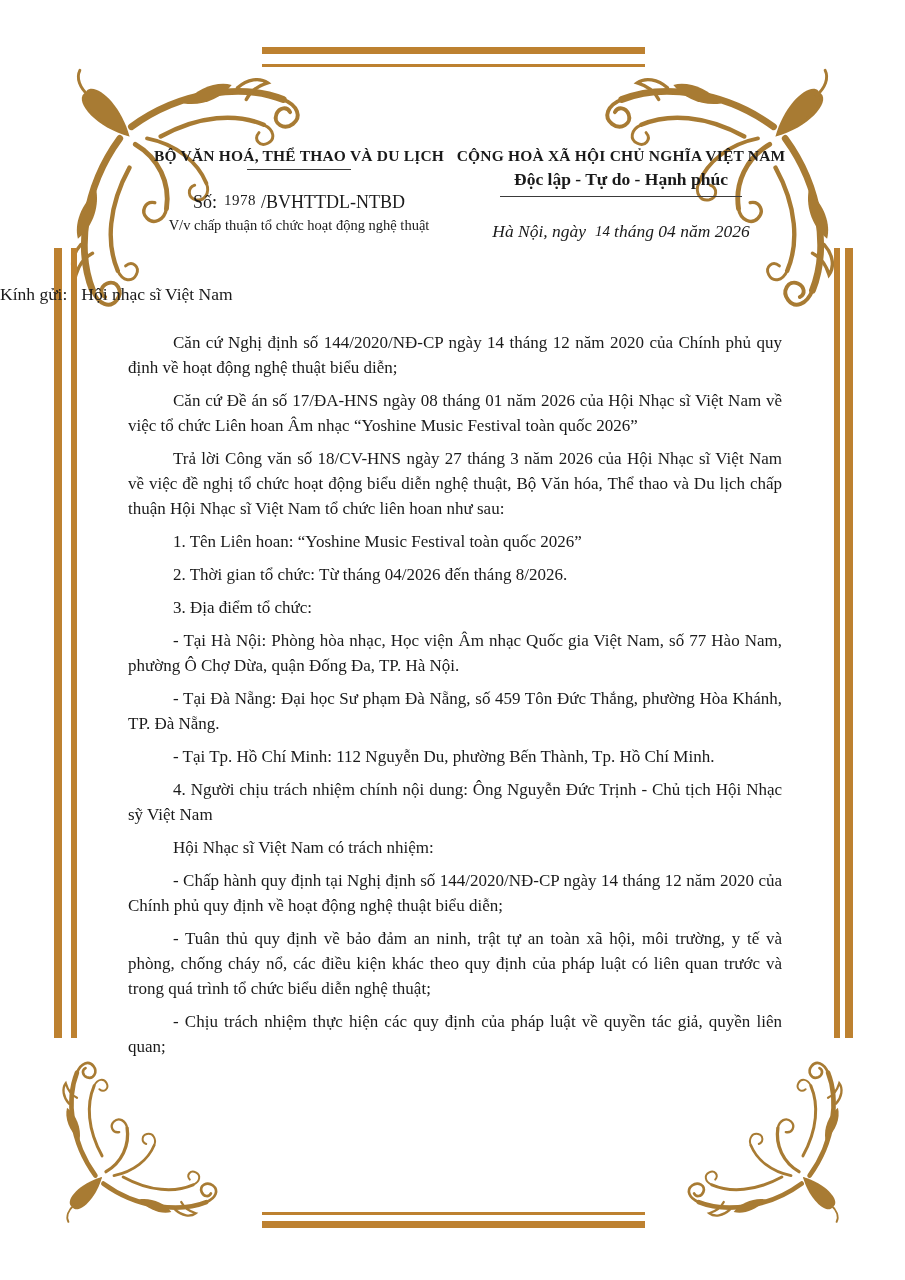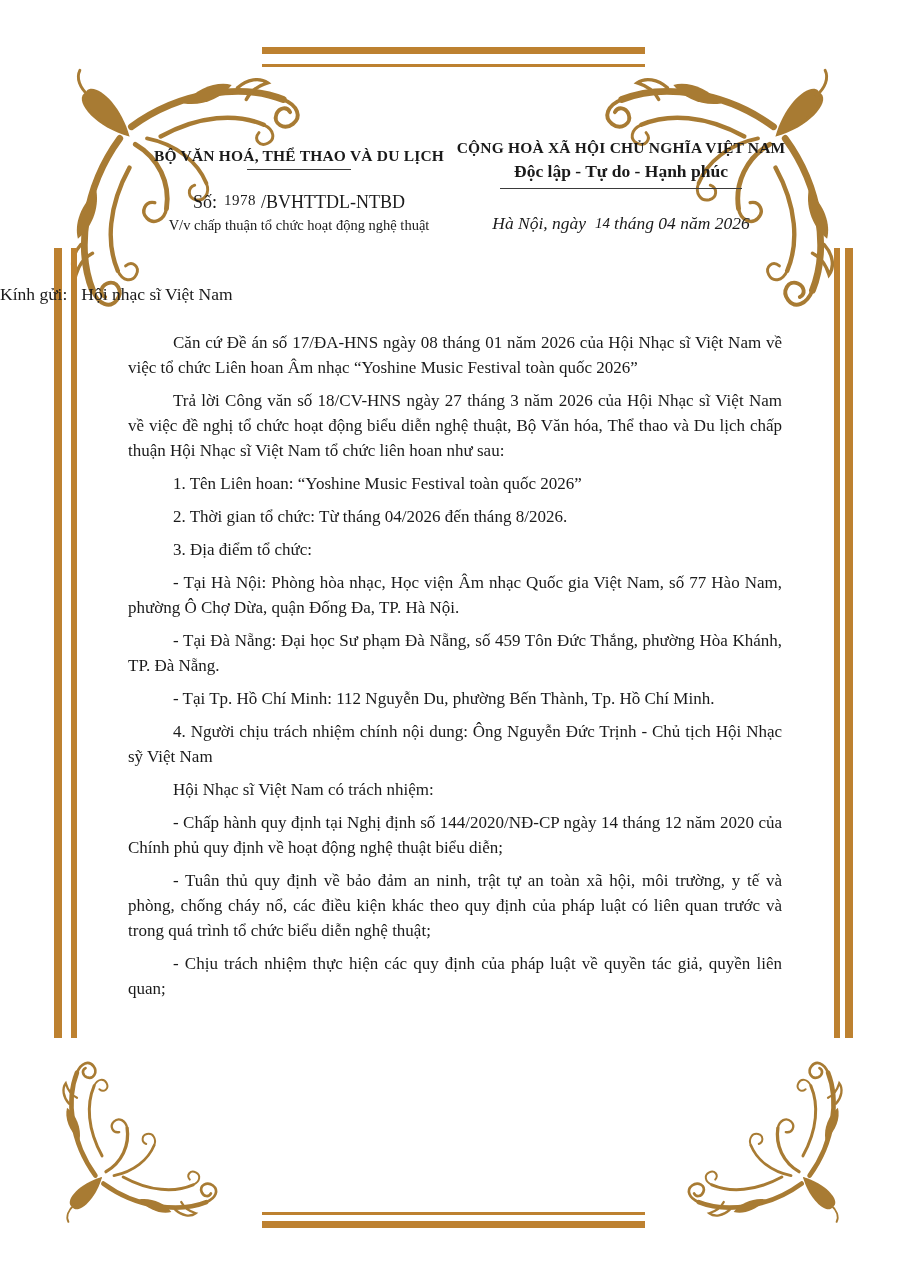--- a/index.html
+++ b/index.html
@@ -29,21 +29,21 @@
   .top-thin{top:64px;height:3px;}
   .bot-thin{top:1212px;height:3px;}
   .bot-thick{top:1221px;height:7px;}
   .left-thick{left:54px;width:8px;}
   .left-thin{left:71px;width:6px;}
   .right-thin{right:65px;width:6px;}
   .right-thick{right:52px;width:8px;}
   
   .hdr-col{position:absolute;text-align:center;}
   .hdr-left{left:133px;top:146px;width:332px;}
-  .hdr-right{left:453px;top:138px;width:336px;}
+  .hdr-right{left:453px;top:146px;width:336px;}
   .agency{font-weight:bold;font-size:15.5px;line-height:19px;letter-spacing:.2px;}
   .nat-title{font-weight:bold;font-size:15.5px;line-height:19px;letter-spacing:.2px;}
   .nat-motto{font-weight:bold;font-size:17.5px;line-height:22px;margin-top:3px;text-align:center;}
   .mini-rule{height:0;border-bottom:1.6px solid #3a3a3a;margin:4px auto 0 auto;}
   .rule-agency{width:104px;}
   .rule-motto{width:242px;margin-top:6px;}
   .doc-number{margin-top:22px;font-size:18px;white-space:nowrap;}
   .doc-number .num{font-size:15px;position:relative;top:-3px;margin:12px 5px 0 7px;letter-spacing:.5px;}
   .doc-subject{font-size:14.5px;margin-top:4px;white-space:nowrap;}
   .place-date{margin-top:24px;font-style:italic;font-size:17.5px;white-space:nowrap;}
@@ -134,20 +134,21 @@
     <div class="nat-motto">Độc lập - Tự do - Hạnh phúc</div>
     <div class="mini-rule rule-motto"></div>
     <div class="place-date"><span>Hà Nội, ngày</span><span class="day">14</span><span>tháng 04 năm 2026</span></div>
   </div>
 
   <div class="recipient">
     <span class="label">Kính gửi:</span><span>Hội nhạc sĩ Việt Nam</span>
   </div>
 
   <div class="body-text">
+    <p>Căn cứ Nghị định số 144/2020/NĐ-CP ngày 14 tháng 12 năm 2020 của Chính phủ quy định về hoạt động nghệ thuật biểu diễn;</p>
     <p>Căn cứ Đề án số 17/ĐA-HNS ngày 08 tháng 01 năm 2026 của Hội Nhạc sĩ Việt Nam về việc tổ chức Liên hoan Âm nhạc “Yoshine Music Festival toàn quốc 2026”</p>
     <p>Trả lời Công văn số 18/CV-HNS ngày 27 tháng 3 năm 2026 của Hội Nhạc sĩ Việt Nam về việc đề nghị tổ chức hoạt động biểu diễn nghệ thuật, Bộ Văn hóa, Thể thao và Du lịch chấp thuận Hội Nhạc sĩ Việt Nam tổ chức liên hoan như sau:</p>
     <p>1. Tên Liên hoan: “Yoshine Music Festival toàn quốc 2026”</p>
     <p>2. Thời gian tổ chức: Từ tháng 04/2026 đến tháng 8/2026.</p>
     <p>3. Địa điểm tổ chức:</p>
     <p>- Tại Hà Nội: Phòng hòa nhạc, Học viện Âm nhạc Quốc gia Việt Nam, số 77 Hào Nam, phường Ô Chợ Dừa, quận Đống Đa, TP. Hà Nội.</p>
     <p>- Tại Đà Nẵng: Đại học Sư phạm Đà Nẵng, số 459 Tôn Đức Thắng, phường Hòa Khánh, TP. Đà Nẵng.</p>
     <p>- Tại Tp. Hồ Chí Minh: 112 Nguyễn Du, phường Bến Thành, Tp. Hồ Chí Minh.</p>
     <p>4. Người chịu trách nhiệm chính nội dung: Ông Nguyễn Đức Trịnh - Chủ tịch Hội Nhạc sỹ Việt Nam</p>
     <p>Hội Nhạc sĩ Việt Nam có trách nhiệm:</p>

